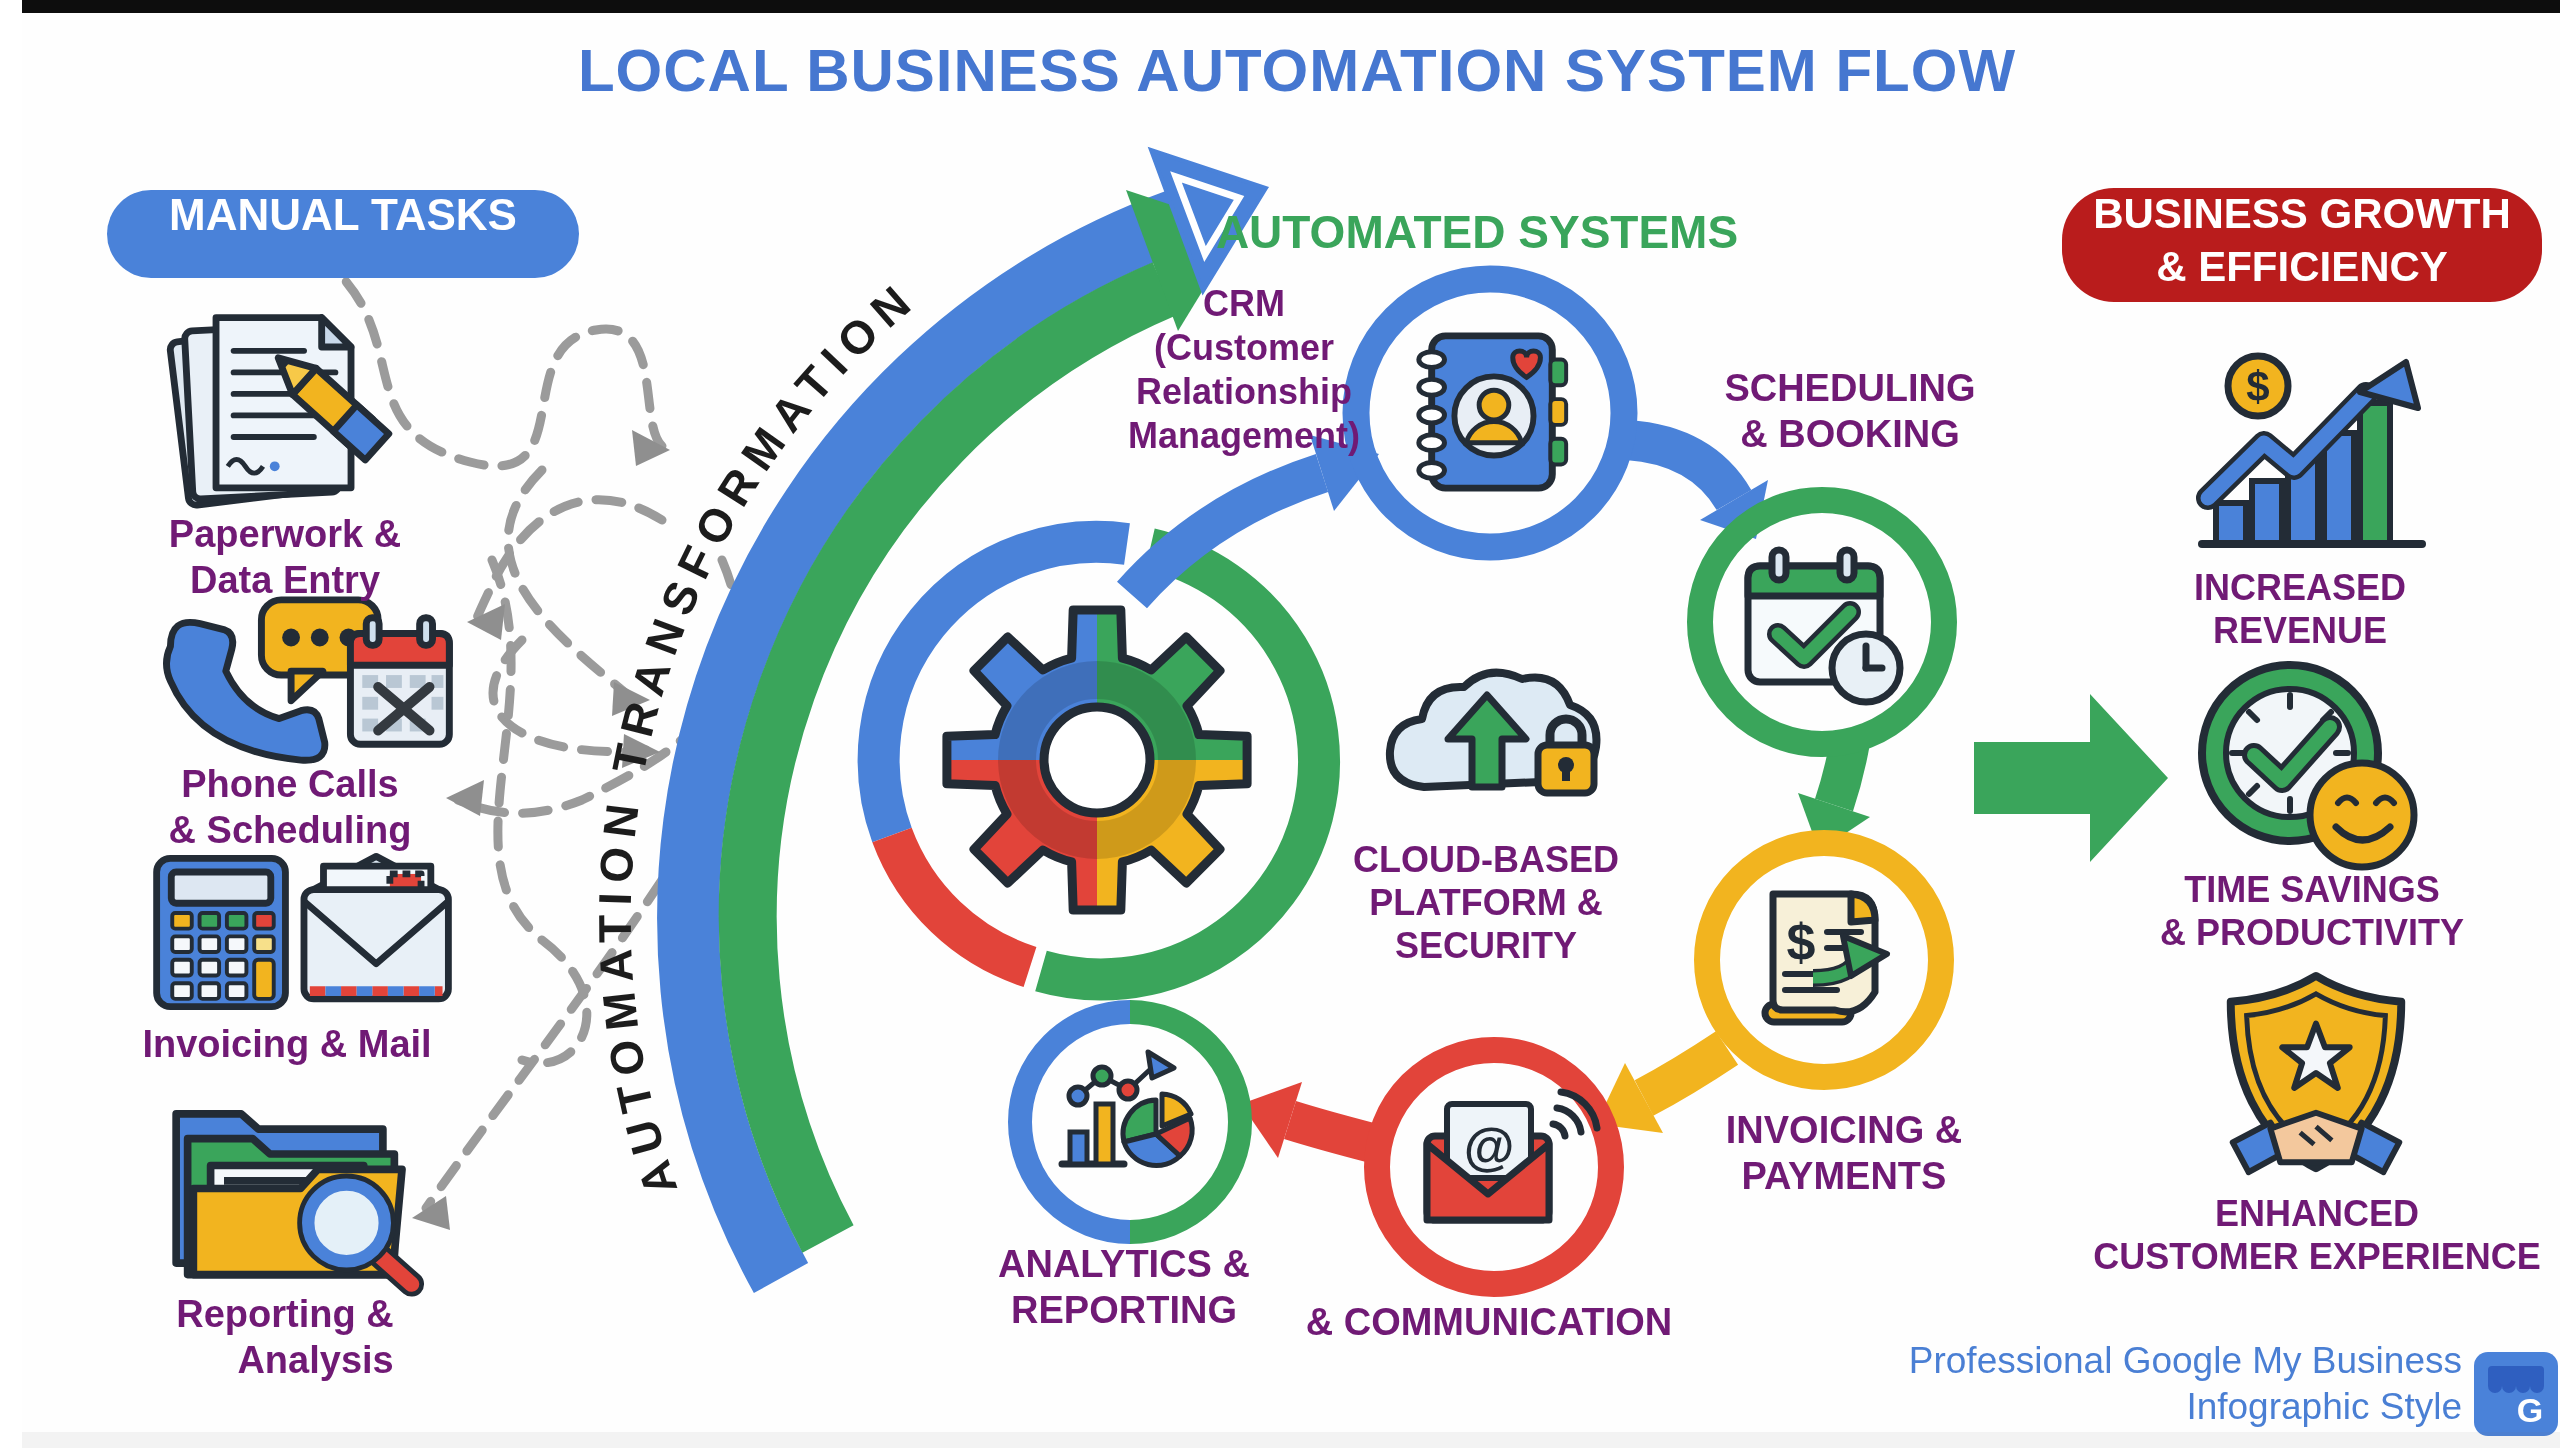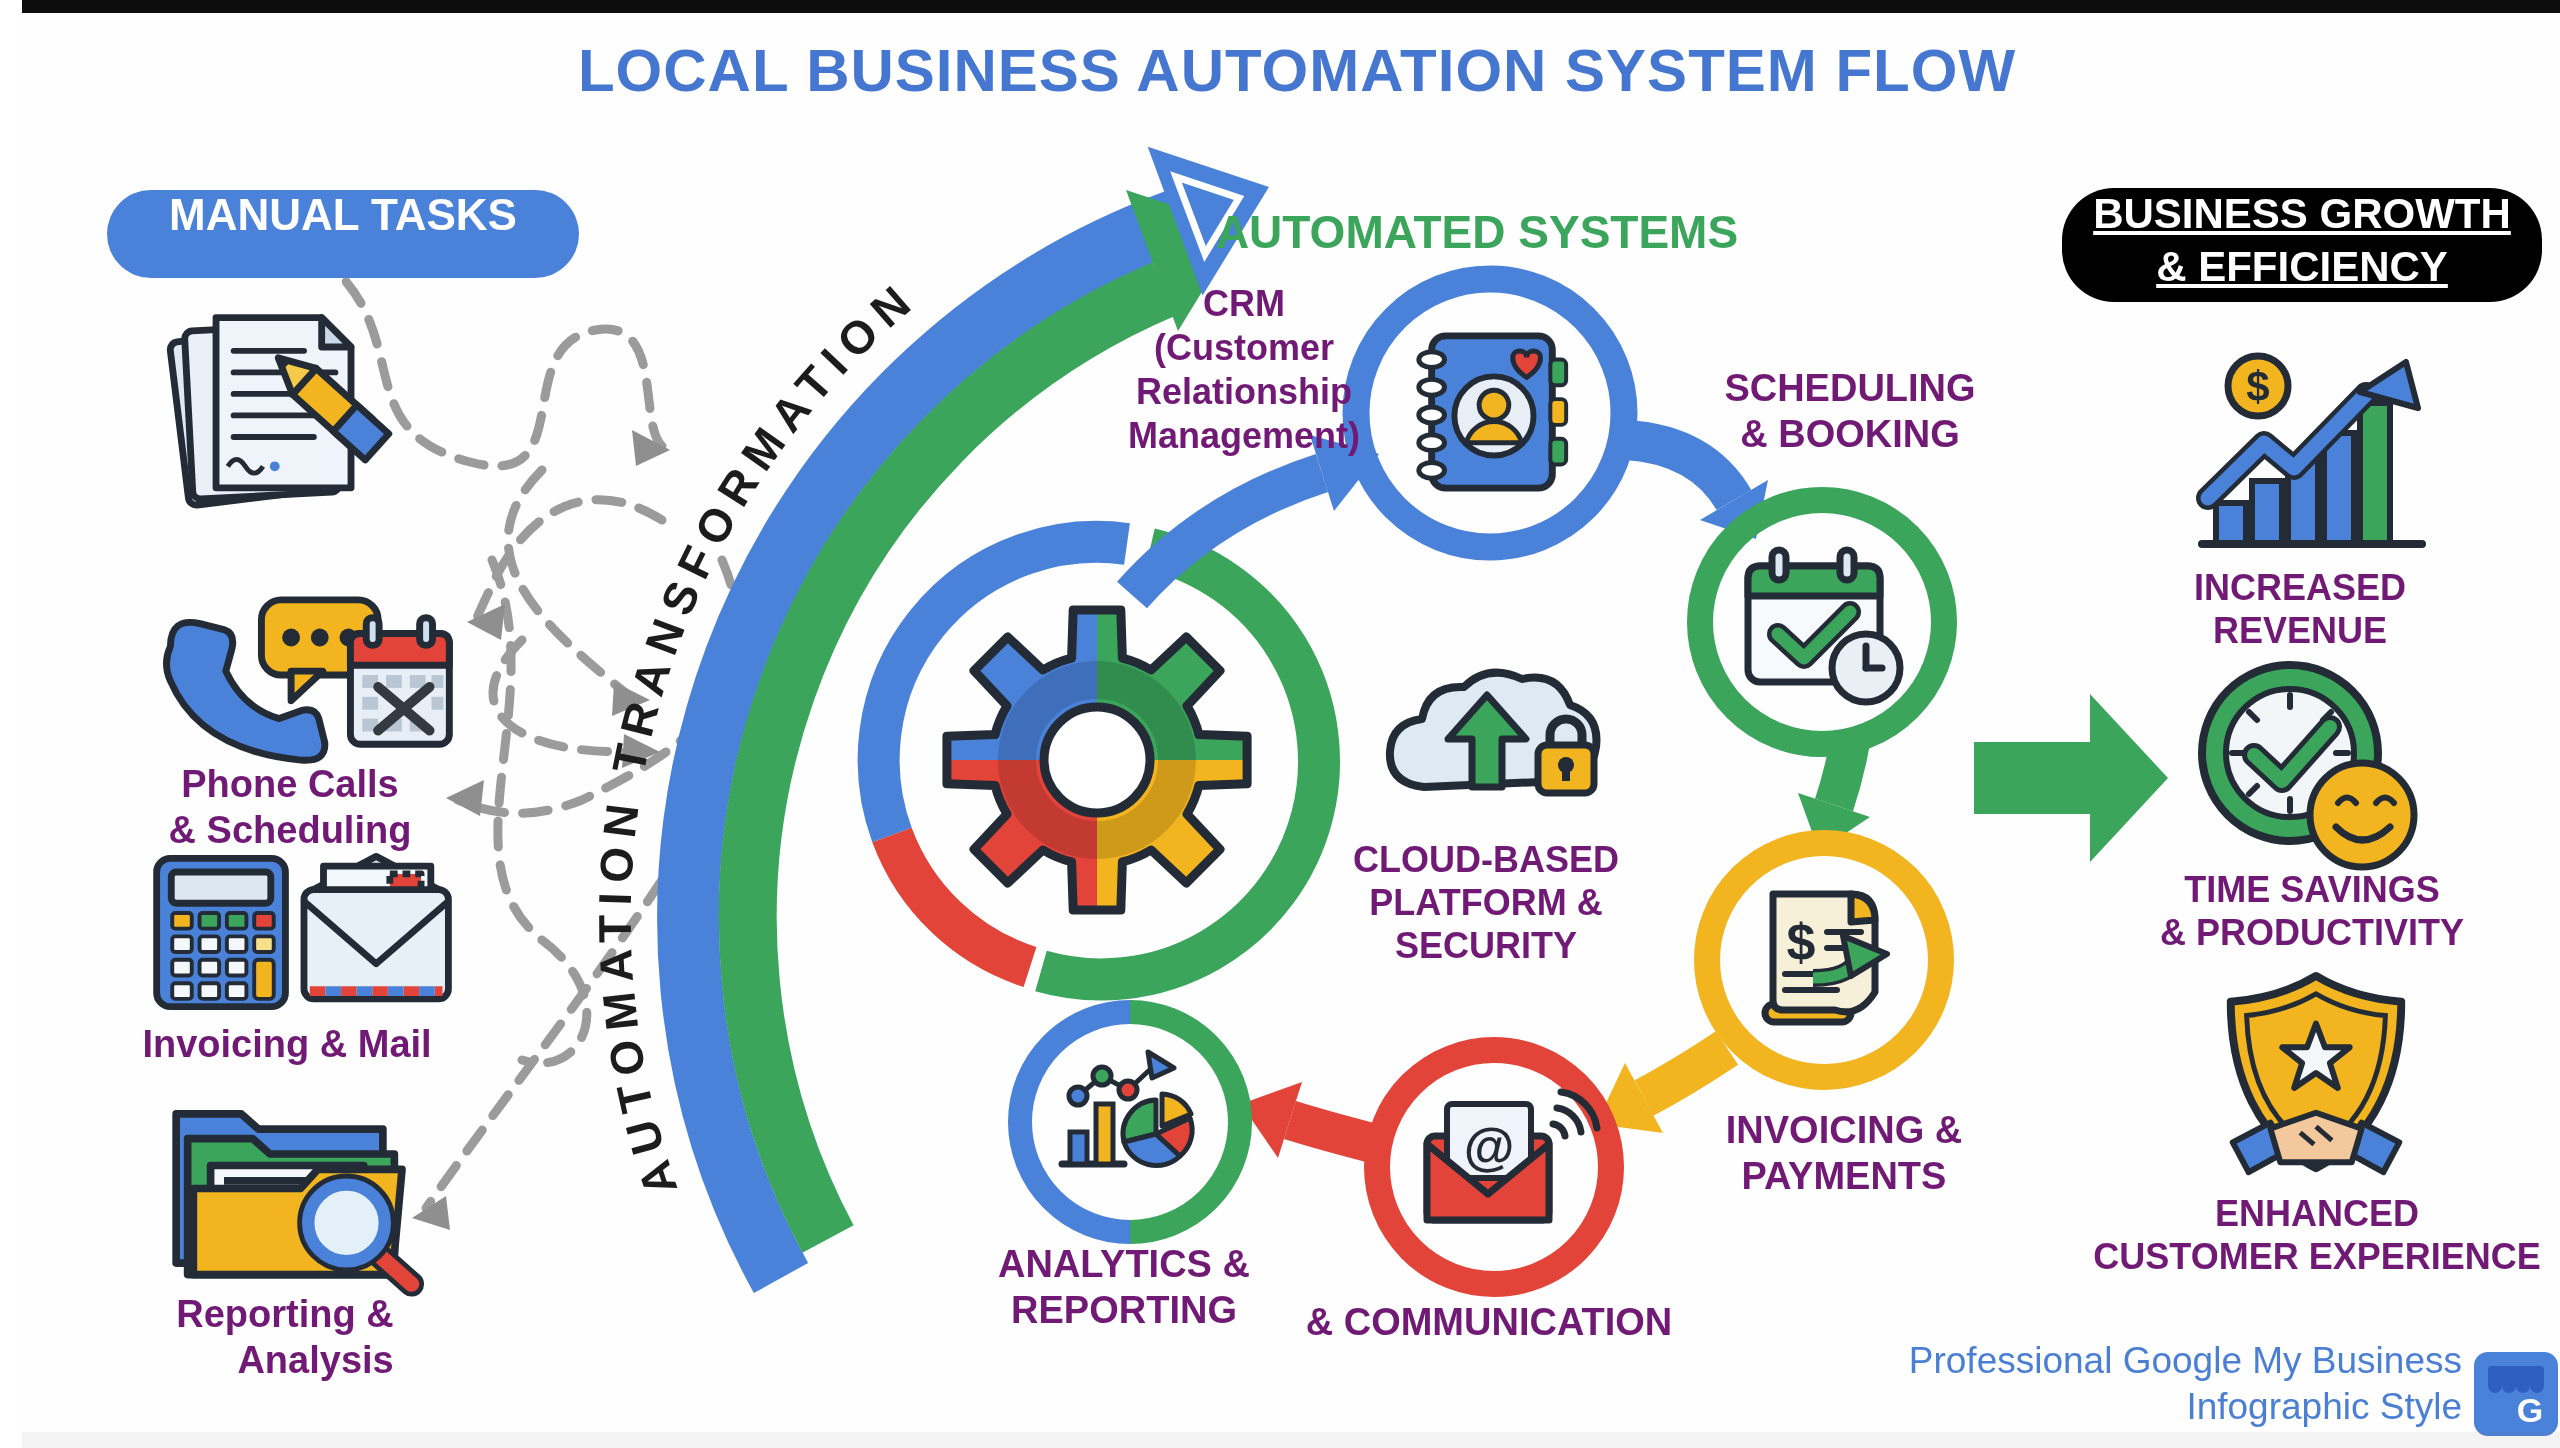--- a/index.html
+++ b/index.html
@@ -5,21 +5,21 @@
   html,body{margin:0;padding:0;background:#fff;}
   #canvas{position:relative;width:2560px;height:1448px;background:#fefefe;overflow:hidden;
           font-family:"Liberation Sans", sans-serif;margin-left:22px;}
   #topbar{position:absolute;left:0;top:0;width:2560px;height:13px;background:#0d0d0d;}
   #bottomfade{position:absolute;left:0;bottom:0;width:2560px;height:16px;background:rgba(120,120,120,0.08);}
   #title{position:absolute;left:1275px;top:36px;transform:translateX(-50%);
          font-size:60px;font-weight:700;color:#4677d0;letter-spacing:1px;white-space:nowrap;}
   .pill{position:absolute;border-radius:52px;color:#fff;font-weight:700;text-align:center;
         display:flex;flex-direction:column;justify-content:flex-start;}
   #manual-pill{left:85px;top:190px;width:472px;height:88px;background:#4a82d9;font-size:44px;}
-  #growth-pill{left:2040px;top:188px;width:480px;height:114px;background:#000000;font-size:42px;line-height:1.25;text-decoration:underline;}
+  #growth-pill{left:2040px;top:188px;width:480px;height:114px;background:#b91c1c;font-size:42px;line-height:1.25;}
   #auto-header{position:absolute;left:1455px;top:205px;transform:translateX(-50%);
                font-size:46px;font-weight:700;color:#3aa55b;white-space:nowrap;}
   .lbl{position:absolute;transform:translateX(-50%);text-align:center;
        font-weight:700;color:#701a75;line-height:1.2;white-space:nowrap;}
   #footer{position:absolute;right:120px;top:1338px;text-align:right;
           font-size:37px;color:#4a7fd4;line-height:1.25;}
   svg{position:absolute;overflow:visible;}
   .icon{position:absolute;}
 </style>
 </head>
@@ -358,20 +358,24 @@
     <path d="M112 26 C136 40 160 46 182 48 C180 110 158 158 112 184 C66 158 44 110 42 48 C64 46 88 40 112 26 Z" fill="none" stroke="#232c36" stroke-width="5"></path>
     <polygon points="112,56 121,80 146,80 126,96 134,121 112,106 90,121 98,96 78,80 103,80" fill="#f4f7fa" stroke="#232c36" stroke-width="6" stroke-linejoin="round"></polygon>
     <g stroke="#232c36" stroke-width="6" stroke-linejoin="round">
       <polygon points="28,176 66,156 84,184 44,206" fill="#4a82d9"></polygon>
       <polygon points="196,176 158,156 140,184 180,206" fill="#4a82d9"></polygon>
       <polygon points="66,162 112,146 158,162 148,196 76,196" fill="#f3c89d"></polygon>
       <path d="M96 166 l14 12 M112 160 l16 14" fill="none" stroke-width="5"></path>
     </g>
   </svg>
 
+  <div class="lbl" style="left:263px;top:512px;font-size:38px;">
+    <div>Paperwork &amp;</div>
+    <div>Data Entry</div>
+  </div>
   <div class="lbl" style="left:268px;top:762px;font-size:38px;">
     <div>Phone Calls</div>
     <div>&amp; Scheduling</div>
   </div>
   <div class="lbl" style="left:265px;top:1022px;font-size:38px;">
     <div>Invoicing &amp; Mail</div>
   </div>
   <div class="lbl" style="left:263px;top:1292px;font-size:38px;text-align:right;">
     <div>Reporting &amp;</div>
     <div>Analysis</div>

